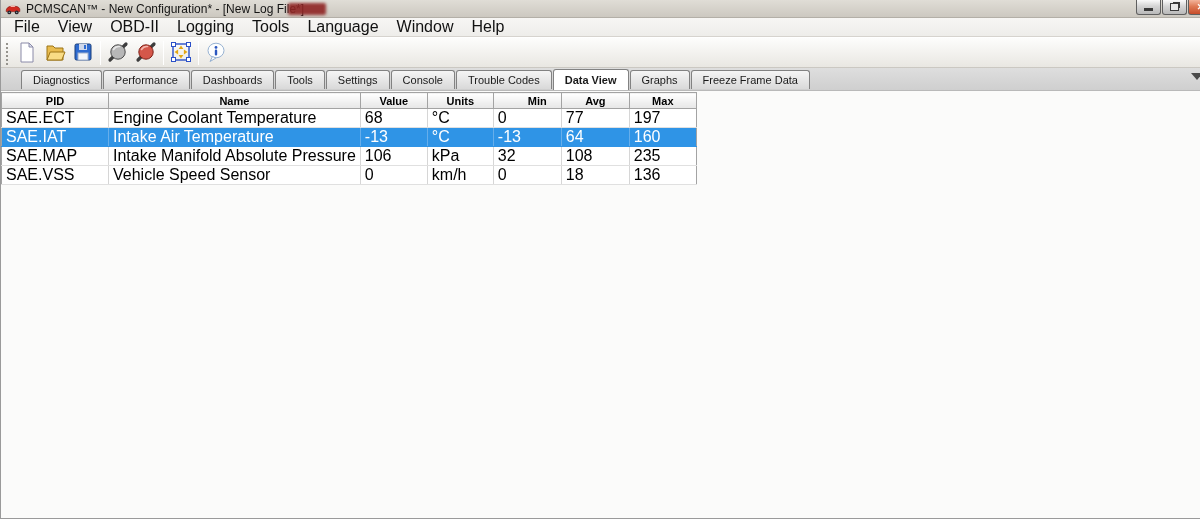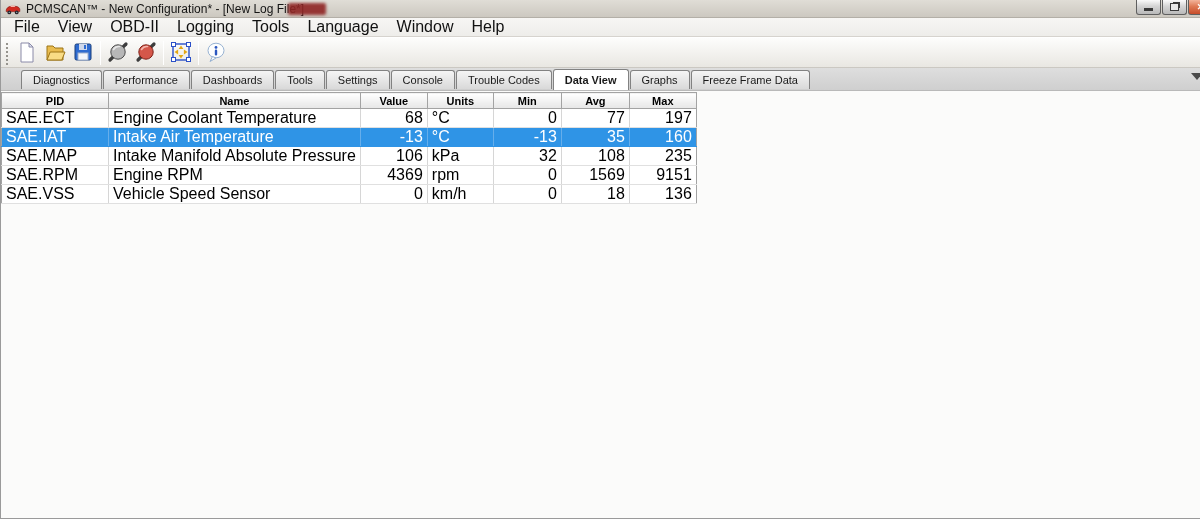--- a/index.html
+++ b/index.html
@@ -60,21 +60,21 @@
   .content { height:427px; background:#fbfbfa; padding-top:1px; }
   table.grid { border-collapse:collapse; table-layout:fixed; background:#fff;
                border:1px solid #a3a3a3; }
   table.grid th { background:linear-gradient(#ffffff,#e6e6e6); border:1px solid #a3a3a3;
                   font-weight:bold; font-size:11px; height:16px; padding:0 14px; text-align:center; }
   table.grid td { border-right:1px solid #d6d6d6; border-bottom:1px solid #e0e0e0;
                   font-size:16px; height:17px; padding:0 4px; white-space:nowrap; overflow:hidden; }
   table.grid td:last-child { border-right:none; }
   table.grid tr.selected td { background:var(--sel,#2f94e6); color:#fff;
                               border-right-color:#66aeeb; border-bottom-color:#2f94e6; }
-  .al { text-align:left; } .ar { text-align:right; }
+  .al { text-align:left; } .ar { text-align:left; }
 </style>
 </head>
 <body>
 
 <div class="window">
 
   <div class="titlebar">
     <span class="app-icon">
       <svg viewBox="0 0 16 13">
         <path d="M1.2 8.6c0-2.2 2.2-4.3 5.2-4.3h3.6c2.9 0 4.8 1.6 4.8 3.1v2.2H1.2z" fill="#cf2a20" stroke="#7c130d" stroke-width="0.6"></path>
@@ -190,63 +190,54 @@
   </div>
 
   <div class="content">
     <table class="grid">
       <thead>
           <tr>
             <th style="width: 107px;">PID</th>
             <th style="width: 224px;">Name</th>
             <th style="width: 67px;">Value</th>
             <th style="width: 66px;">Units</th>
-            <th style="width: 68px;">Min</th>
+            <th style="width: 68px; text-align: right;">Min</th>
             <th style="width: 68px;">Avg</th>
             <th style="width: 67px;">Max</th>
           </tr>
         </thead>
       <tbody>
           <tr class="">
             <td class="al">SAE.ECT</td>
             <td class="al">Engine Coolant Temperature</td>
             <td class="ar">68</td>
             <td class="al">°C</td>
             <td class="ar">0</td>
             <td class="ar">77</td>
             <td class="ar">197</td>
           </tr>
           <tr class="selected">
             <td class="al">SAE.IAT</td>
             <td class="al">Intake Air Temperature</td>
             <td class="ar">-13</td>
             <td class="al">°C</td>
             <td class="ar">-13</td>
-            <td class="ar">35</td>
+            <td class="ar">64</td>
             <td class="ar">160</td>
           </tr>
           <tr class="">
             <td class="al">SAE.MAP</td>
             <td class="al">Intake Manifold Absolute Pressure</td>
             <td class="ar">106</td>
             <td class="al">kPa</td>
             <td class="ar">32</td>
             <td class="ar">108</td>
             <td class="ar">235</td>
           </tr>
           <tr class="">
-            <td class="al">SAE.RPM</td>
-            <td class="al">Engine RPM</td>
-            <td class="ar">4369</td>
-            <td class="al">rpm</td>
-            <td class="ar">0</td>
-            <td class="ar">1569</td>
-            <td class="ar">9151</td>
-          </tr>
-          <tr class="">
             <td class="al">SAE.VSS</td>
             <td class="al">Vehicle Speed Sensor</td>
             <td class="ar">0</td>
             <td class="al">km/h</td>
             <td class="ar">0</td>
             <td class="ar">18</td>
             <td class="ar">136</td>
           </tr>
         </tbody>
     </table>

